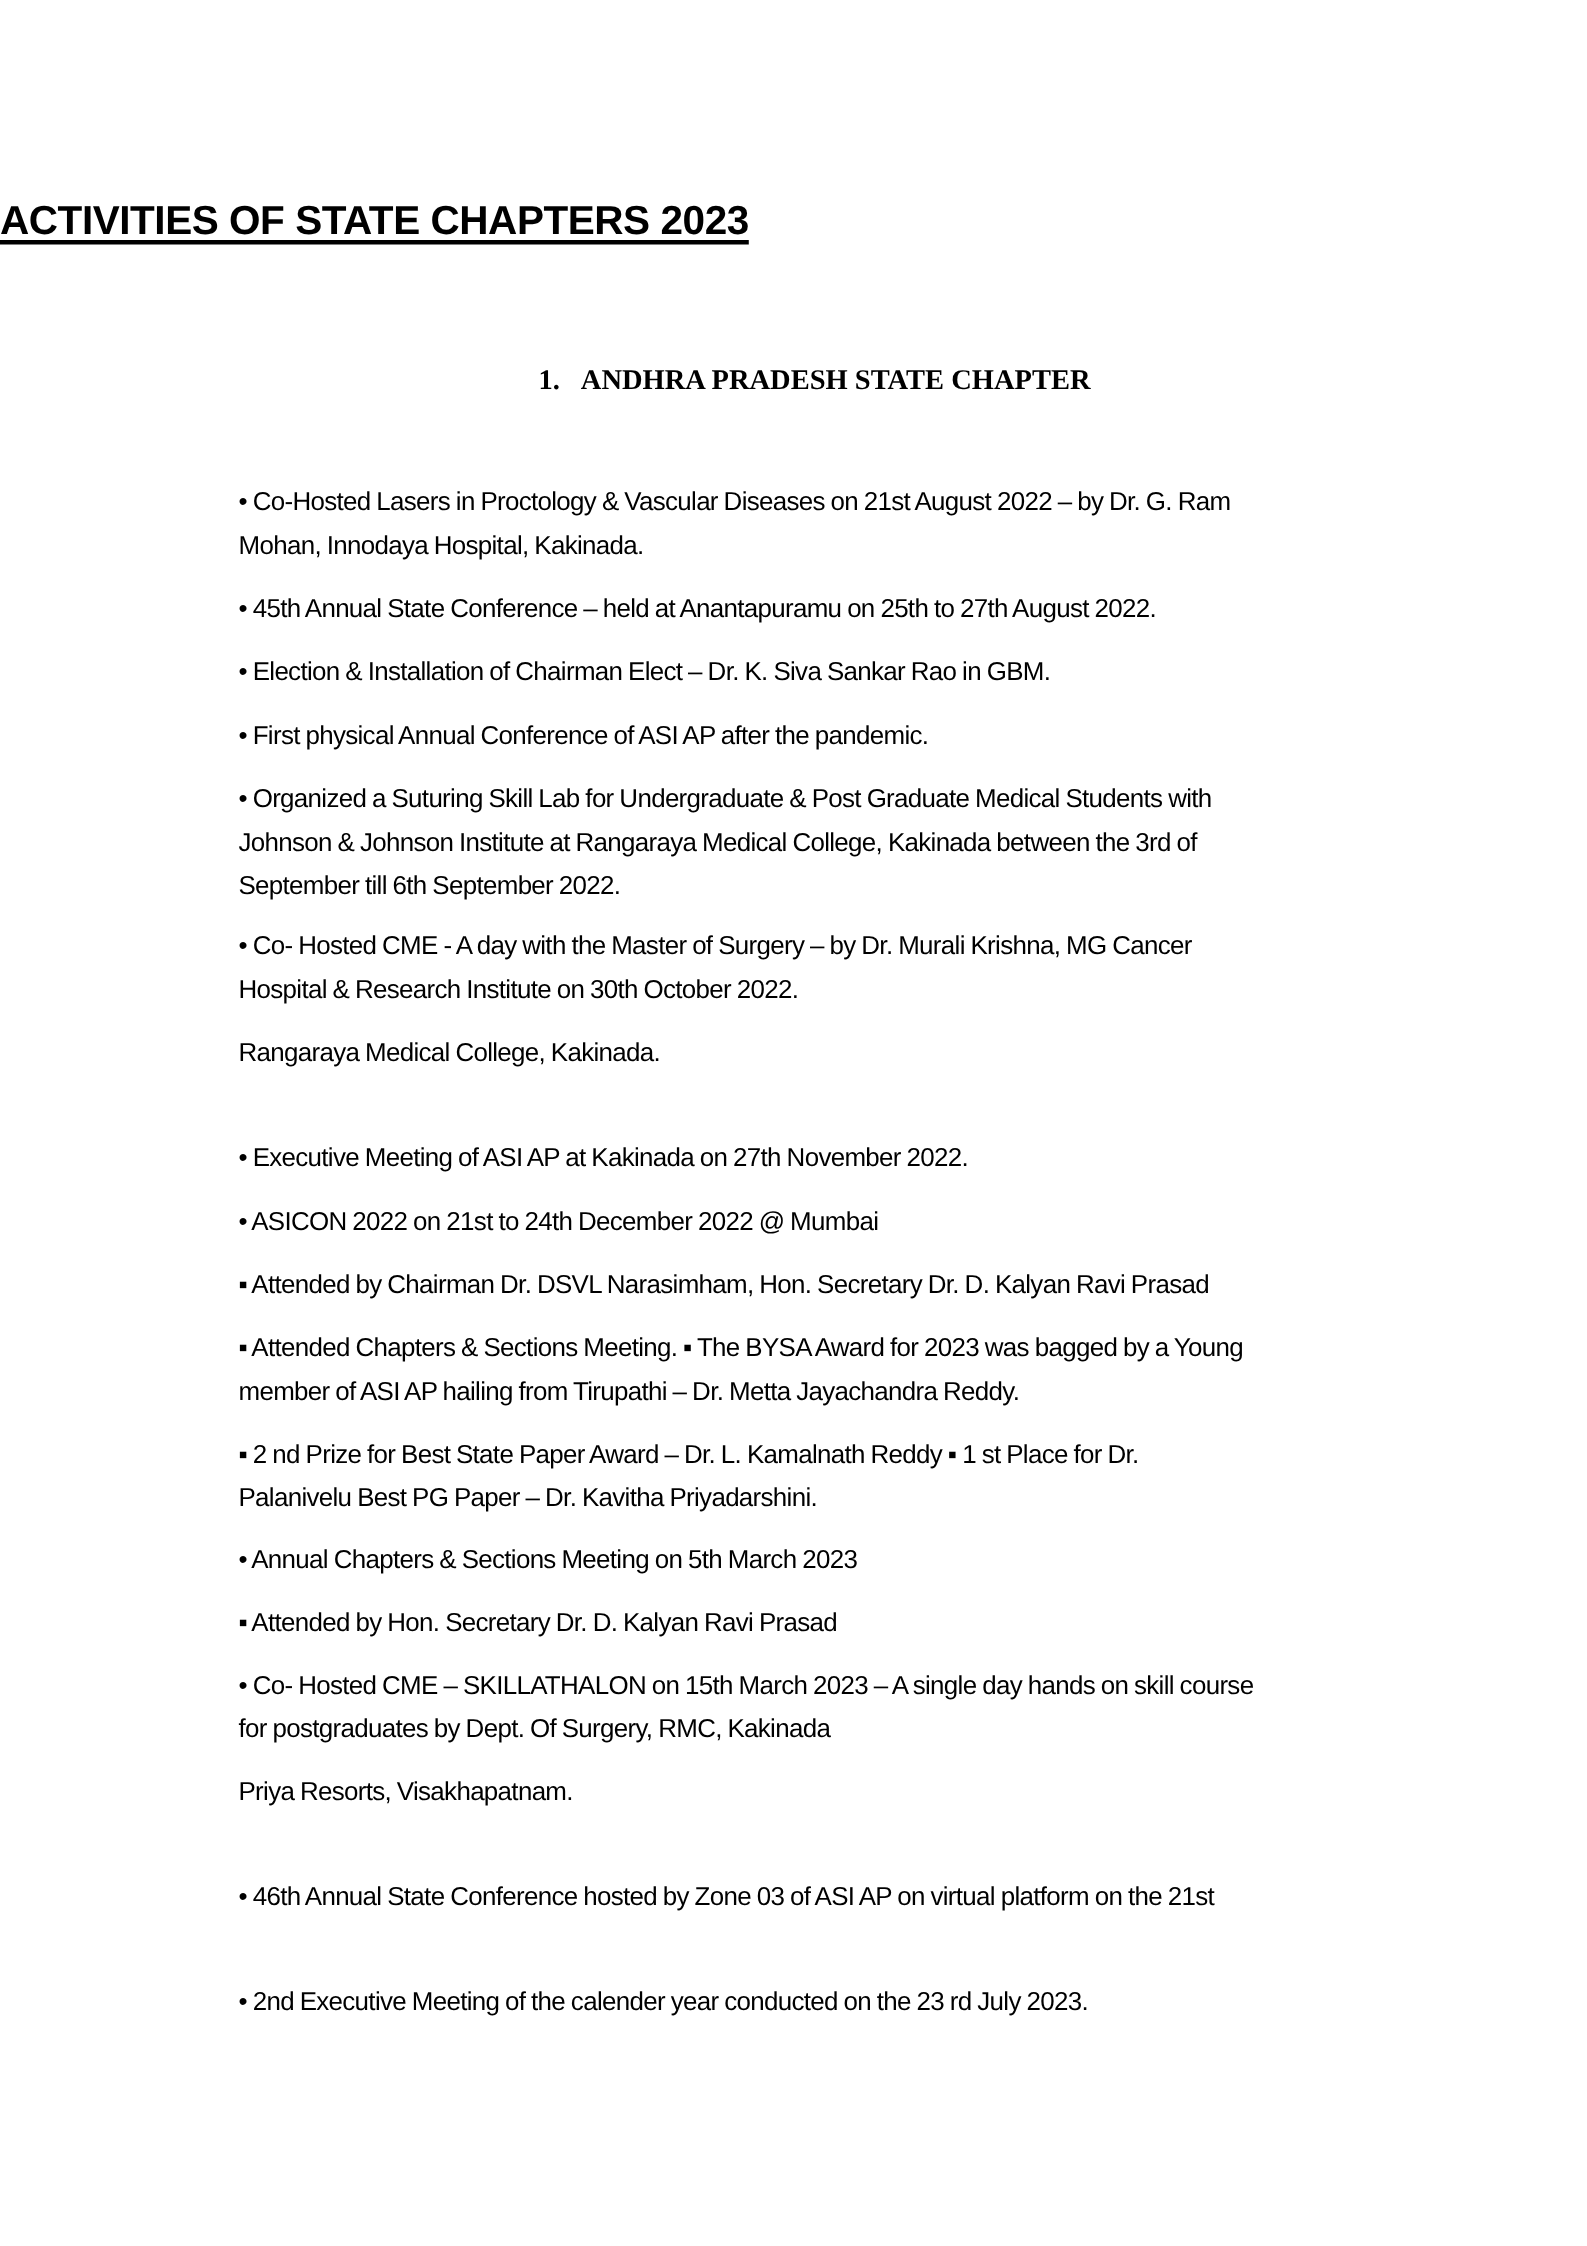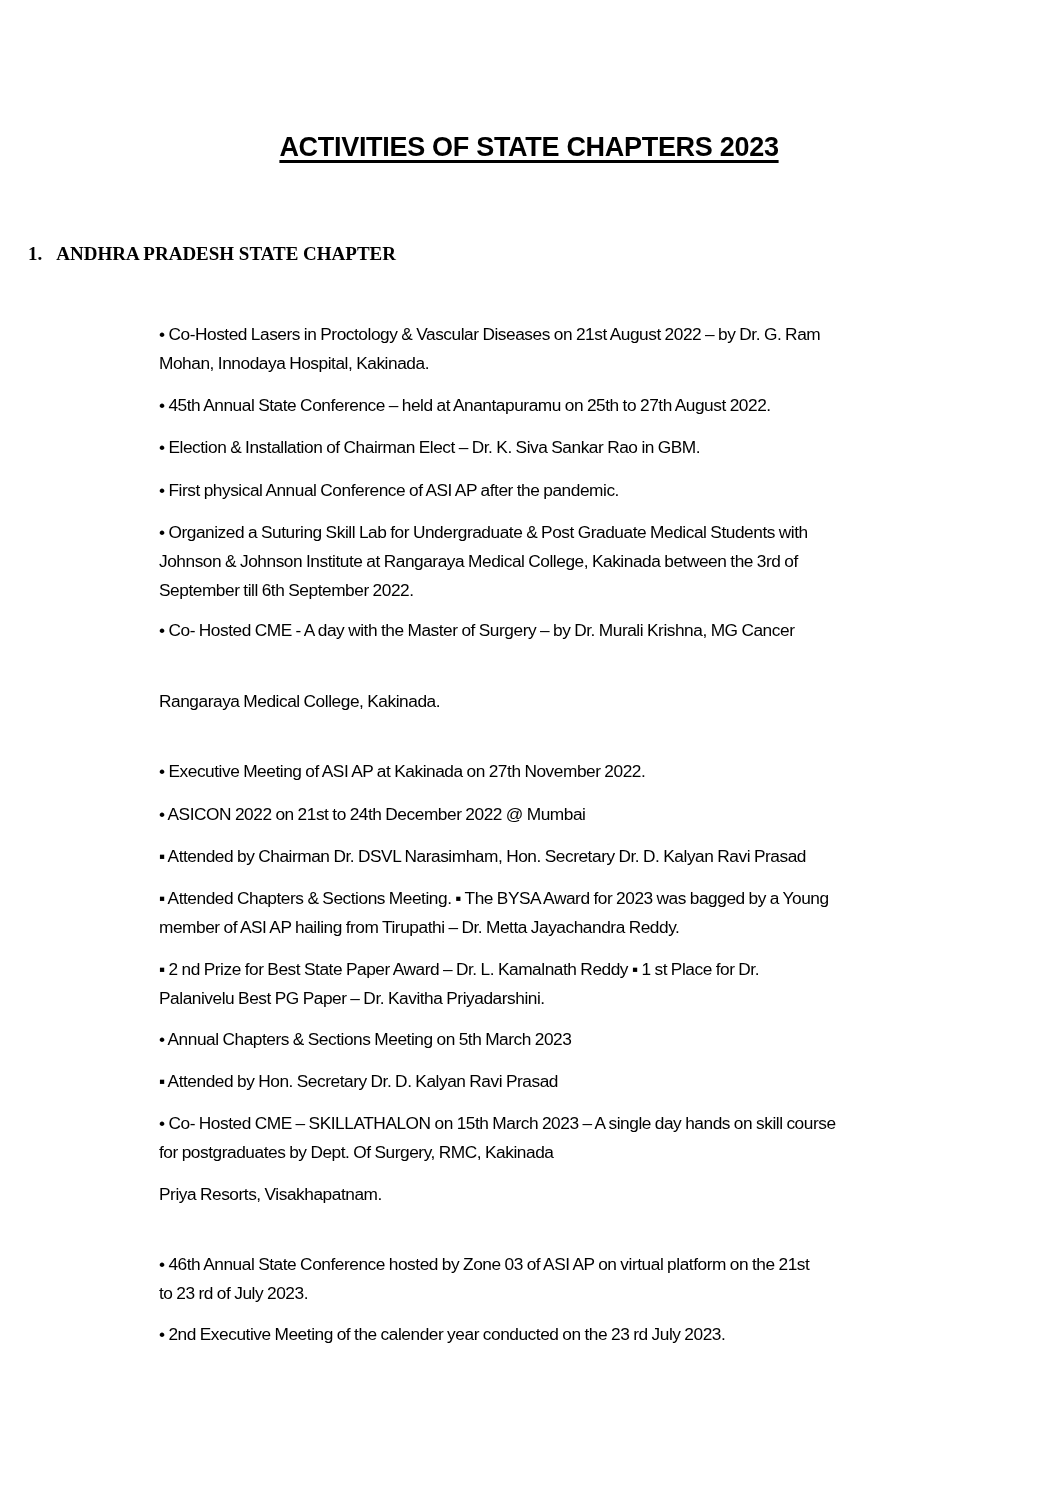--- a/index.html
+++ b/index.html
@@ -13,37 +13,37 @@
       position: relative;
       overflow: hidden;
       color: #000000;
       font-family: "Liberation Sans", sans-serif;
     }
     .page-title {
       position: absolute;
       top: 132px;
       left: 0;
       width: 1058px;
-      text-align: center;
       font-family: "Liberation Sans", sans-serif;
       font-weight: bold;
       font-size: 27px;
       letter-spacing: -0.3px;
       margin: 0;
     }
     .page-title span {
       text-decoration: underline;
       text-decoration-thickness: 3px;
       text-underline-offset: 4px;
     }
     .section-heading {
       position: absolute;
       top: 243px;
       left: 0;
       width: 1058px;
+      text-align: center;
       font-family: "Liberation Serif", serif;
       font-weight: bold;
       font-size: 19px;
       margin: 0;
       padding-left: 28px;
       box-sizing: border-box;
     }
     .section-heading .num {
       margin-right: 14px;
     }
@@ -98,20 +98,21 @@
   <div class="item" style="top:476px">
     <span class="line">• First physical Annual Conference of ASI AP after the pandemic.</span>
   </div>
   <div class="item" style="top:518px">
     <span class="line">• Organized a Suturing Skill Lab for Undergraduate &amp; Post Graduate Medical Students with</span>
     <span class="line">Johnson &amp; Johnson Institute at Rangaraya Medical College, Kakinada between the 3rd of</span>
     <span class="line">September till 6th September 2022.</span>
   </div>
   <div class="item" style="top:616px">
     <span class="line">• Co- Hosted CME - A day with the Master of Surgery – by Dr. Murali Krishna, MG Cancer</span>
+    <span class="line">Hospital &amp; Research Institute on 30th October 2022.</span>
   </div>
   <div class="item" style="top:687px">
     <span class="line">Rangaraya Medical College, Kakinada.</span>
   </div>
   <div class="item" style="top:757px">
     <span class="line">• Executive Meeting of ASI AP at Kakinada on 27th November 2022.</span>
   </div>
   <div class="item" style="top:800px">
     <span class="line">• ASICON 2022 on 21st to 24th December 2022 @ Mumbai</span>
   </div>
@@ -134,18 +135,17 @@
   </div>
   <div class="item" style="top:1109px">
     <span class="line">• Co- Hosted CME – SKILLATHALON on 15th March 2023 – A single day hands on skill course</span>
     <span class="line">for postgraduates by Dept. Of Surgery, RMC, Kakinada</span>
   </div>
   <div class="item" style="top:1180px">
     <span class="line">Priya Resorts, Visakhapatnam.</span>
   </div>
   <div class="item" style="top:1250px">
     <span class="line">• 46th Annual State Conference hosted by Zone 03 of ASI AP on virtual platform on the 21st</span>
-    <span class="line">to 23 rd of July 2023.</span>
   </div>
   <div class="item" style="top:1320px">
     <span class="line">• 2nd Executive Meeting of the calender year conducted on the 23 rd July 2023.</span>
   </div>
 </div>
 
 </body></html>

